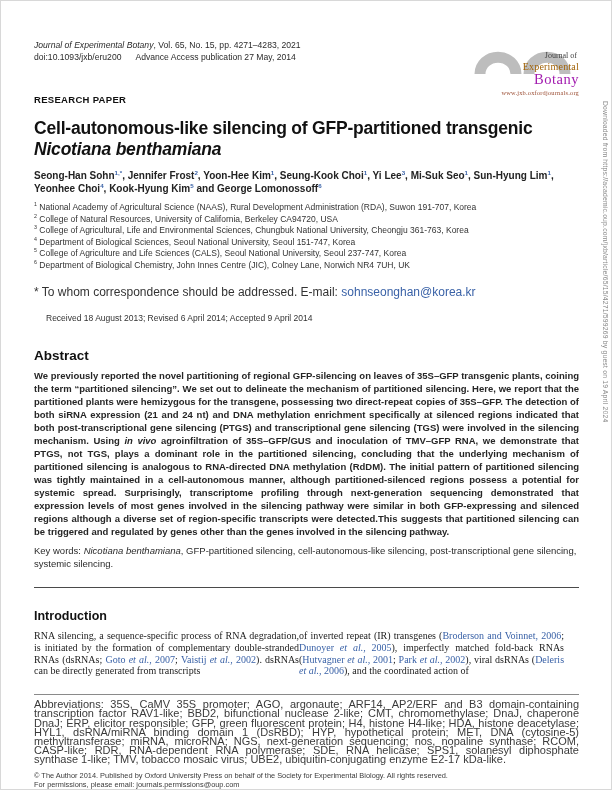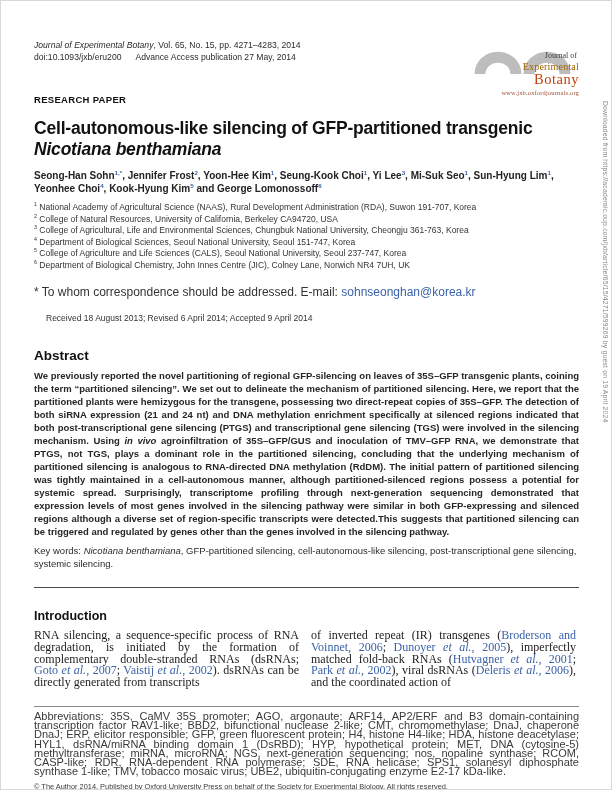--- a/index.html
+++ b/index.html
@@ -16,62 +16,62 @@
 
   .header-row{margin-top:38px;position:relative;}
   .jline{font-size:8.6px;line-height:12px;color:#2b2b2b;}
   .jline2{font-size:8.6px;line-height:12px;color:#2b2b2b;}
   .jline2 .gap{display:inline-block;width:14px;}
 
   .logo{position:absolute;top:-4px;right:0px;width:108px;text-align:right;font-family:"Liberation Serif",serif;}
   .logo-arcs{display:block;margin-left:0px;}
   .logo-journal-of{position:absolute;top:16px;right:2px;font-size:8px;color:#3d3d3d;}
   .logo-experimental{margin-top:-14px;font-size:10px;color:#a16207;letter-spacing:0.2px;}
-  .logo-botany{margin-top:-1px;font-size:14.5px;color:#c2410c;letter-spacing:0.5px;}
+  .logo-botany{margin-top:-1px;font-size:14.5px;color:#a21caf;letter-spacing:0.5px;}
   .logo-url{margin-top:1px;font-size:6.4px;color:var(--logo-url,#9c4f35);letter-spacing:0.2px;}
 
   .research-paper{margin-top:31px;font-size:9.5px;font-weight:bold;letter-spacing:0.3px;color:#111;}
 
   .title{margin-top:13px;font-size:17.5px;line-height:21px;font-weight:bold;color:#111;letter-spacing:-0.2px;}
 
   .authors{margin-top:9px;font-size:10px;line-height:13px;font-weight:bold;color:#222;}
 
   .affiliations{margin-top:7px;font-size:8.5px;line-height:11.5px;color:#333;}
   .aff-line .sup{color:#333;}
 
   .correspondence{margin-top:16px;font-size:12px;line-height:11px;color:#333;}
   .received{margin-top:15px;font-size:8.5px;line-height:11px;color:#333;margin-left:12px;}
 
   .abstract-heading{margin-top:24px;font-size:13.5px;font-weight:bold;color:#111;}
   .abstract-text{margin-top:6px;font-size:9.5px;line-height:13px;font-weight:bold;color:#262626;text-align:justify;}
   .keywords{margin-top:7px;font-size:9.5px;line-height:12.5px;color:#2b2b2b;}
 
   .rule1{margin-top:17px;border-top:1px solid #4a4a4a;height:0;}
   .intro-heading{margin-top:21px;font-size:12.5px;font-weight:bold;color:#111;}
-  .intro-cols{margin-top:7px;display:flex;gap:12px;font-family:"Liberation Serif",serif;font-size:12px;line-height:11.8px;color:#1c1c1c;}
+  .intro-cols{margin-top:7px;display:flex;gap:0;font-family:"Liberation Serif",serif;font-size:10px;line-height:11.8px;color:#1c1c1c;}
   .intro-col{width:265px;text-align:justify;}
 
   .rule2{margin-top:17px;border-top:1px solid #8a8a8a;height:0;}
   .abbrev{margin-top:5px;font-size:11px;line-height:9.2px;color:#3a3a3a;text-align:justify;}
   .copyright{margin-top:6px;font-size:7.4px;line-height:9.6px;color:#3a3a3a;}
 
   .download-strip{
     position:absolute;right:2px;top:100px;height:470px;
     writing-mode:vertical-rl;font-size:6.8px;color:#8a8a8a;letter-spacing:0.2px;
     white-space:nowrap;
   }
 </style>
 </head>
 <body>
 
 <div class="page">
   <div class="content">
 
     <div class="header-row">
-      <div class="jline"><span class="it">Journal of Experimental Botany</span><span>, Vol. 65, No. 15, pp. 4271–4283, 2014</span></div>
+      <div class="jline"><span class="it">Journal of Experimental Botany</span><span>, Vol. 65, No. 15, pp. 4271–4283, 2021</span></div>
       <div class="jline2">
         <span>doi:10.1093/jxb/eru200</span><span class="gap"></span><span>Advance Access publication 27 May, 2014</span>
       </div>
 
       <div class="logo">
         <svg class="logo-arcs" width="108" height="40" viewBox="0 0 108 40">
           <path d="M 9 39 A 16 15 0 0 1 45 39" fill="none" stroke="#bdbdbd" stroke-width="11"></path>
           <path d="M 58 39 A 16 15 0 0 1 94 39" fill="none" stroke="#bdbdbd" stroke-width="11"></path>
         </svg>
         <div class="logo-journal-of">Journal of</div>

